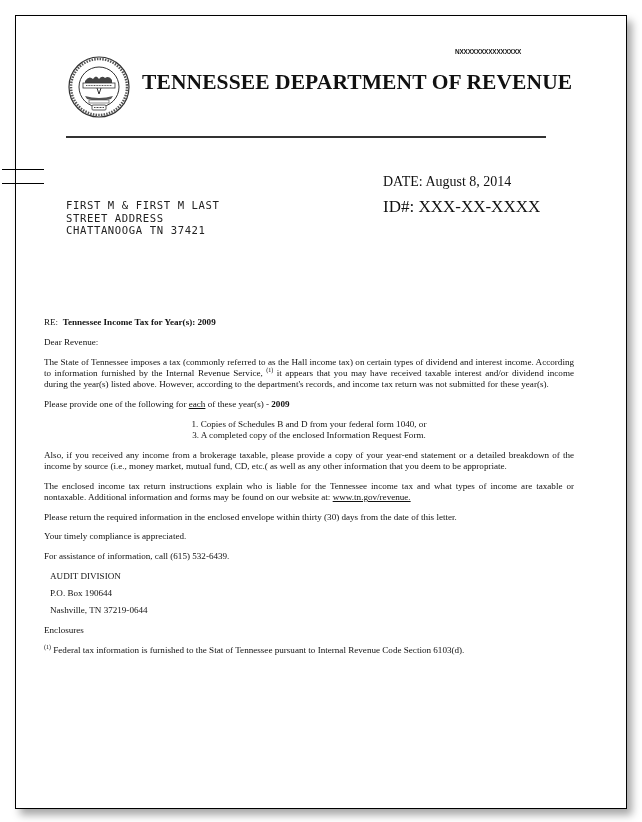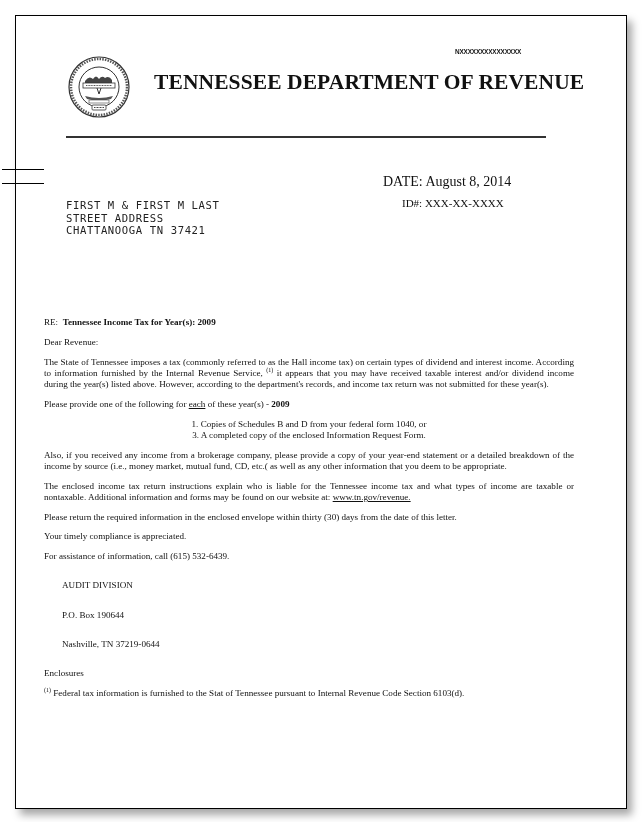--- a/index.html
+++ b/index.html
@@ -7,35 +7,35 @@
   .page {
     position: absolute; left: 15px; top: 15px; width: 610px; height: 792px;
     background: #fff; border: 1.5px solid #000;
     box-shadow: 5px 6px 8px rgba(0,0,0,0.35);
   }
   .serif { font-family: "Liberation Serif", "DejaVu Serif", serif; color: #111; }
   .mono { font-family: "DejaVu Sans Mono", "Liberation Mono", monospace; }
   .abs { position: absolute; }
   .refno { left: 455px; top: 47px; font-family: "Liberation Sans", sans-serif; font-size: 8px; letter-spacing: -0.2px; color: #111; font-weight: bold; transform: scaleX(0.8); transform-origin: left; }
   .seal { left: 68px; top: 56px; width: 62px; height: 62px; }
-  .title { left: 154px; top: 70px; font-size: 21.5px; font-weight: bold; letter-spacing: 0.1px; white-space: nowrap; }
+  .title { left: 142px; top: 70px; font-size: 21.5px; font-weight: bold; letter-spacing: 0.1px; white-space: nowrap; }
   .rule { left: 66px; top: 136px; width: 480px; height: 1.5px; background: #333; }
   .fold { left: 2px; width: 42px; height: 1.2px; background: #000; }
   .date { left: 383px; top: 174px; font-size: 14px; }
-  .idno { left: 402px; top: 197px; font-size: 11px; }
+  .idno { left: 383px; top: 197px; font-size: 17px; }
   .addr { left: 66px; top: 199px; font-size: 10.6px; line-height: 12.5px; color: #222; letter-spacing: 0.6px; }
   .body { left: 44px; top: 317px; width: 530px; font-size: 9.1px; line-height: 11.2px; }
   .body p { margin: 0 0 8.6px 0; text-align: justify; }
   .body .re b { font-weight: bold; font-family: Liberation Serif, serif; }
   .body ol { margin: 0 0 8.6px 0; padding: 0; list-style: none; }
   .body ol li { margin: 0; text-align: center; }
   .body u { text-decoration: underline; }
   .sup { font-size: 6px; vertical-align: super; line-height: 0; }
   .link { color: #111; text-decoration: underline; }
-  .addrblk p { margin: 18px; }
+  .addrblk p { margin: 6px; }
 </style>
 </head>
 <body>
 
 <div class="page"></div>
 
 <div class="abs fold" style="top:169px;"></div>
 <div class="abs fold" style="top:183px;"></div>
 
 <div class="abs refno">NXXXXXXXXXXXXXXX</div>
@@ -72,21 +72,21 @@
   <p class="re">
     <span>RE:</span>&nbsp;&nbsp;<b>Tennessee Income Tax for Year(s):  2009</b>
   </p>
   <p>Dear Revenue:</p>
   <p><span>The State of Tennessee imposes a tax (commonly referred to as the Hall income tax) on certain types of dividend and interest income.  According to information furnished by the Internal Revenue Service, </span><span class="sup">(1)</span><span> it appears that you may have received taxable interest and/or dividend income during the year(s) listed above.  However, according to the department's records, and income tax return was not submitted for these year(s).</span></p>
   <p><span>Please provide one of the following for </span><u>each</u><span> of these year(s) - </span><b>2009</b></p>
   <ol>
     <li>1.  Copies of Schedules B and D from your federal form 1040, or</li>
     <li>3.  A completed copy of the enclosed Information Request Form.</li>
   </ol>
-  <p>Also, if you received any income from a brokerage company, please provide a copy of your year-end statement or a detailed breakdown of the income by source (i.e., money market, mutual fund, CD, etc.( as well as any other information that you deem to be appropriate.</p>
+  <p>Also, if you received any income from a brokerage taxable, please provide a copy of your year-end statement or a detailed breakdown of the income by source (i.e., money market, mutual fund, CD, etc.( as well as any other information that you deem to be appropriate.</p>
   <p><span>The enclosed income tax return instructions explain who is liable for the Tennessee income tax and what types of income are taxable or nontaxable.  Additional information and forms may be found on our website at: </span><a class="link">www.tn.gov/revenue.</a></p>
   <p>Please return the required information in the enclosed envelope within thirty (30) days from the date of this letter.</p>
   <p>Your timely compliance is appreciated.</p>
   <p>For assistance of information, call (615) 532-6439.</p>
   <div class="addrblk" style="margin-bottom:8.6px;">
     <p>AUDIT DIVISION</p>
     <p>P.O. Box 190644</p>
     <p>Nashville, TN 37219-0644</p>
   </div>
   <p>Enclosures</p>

